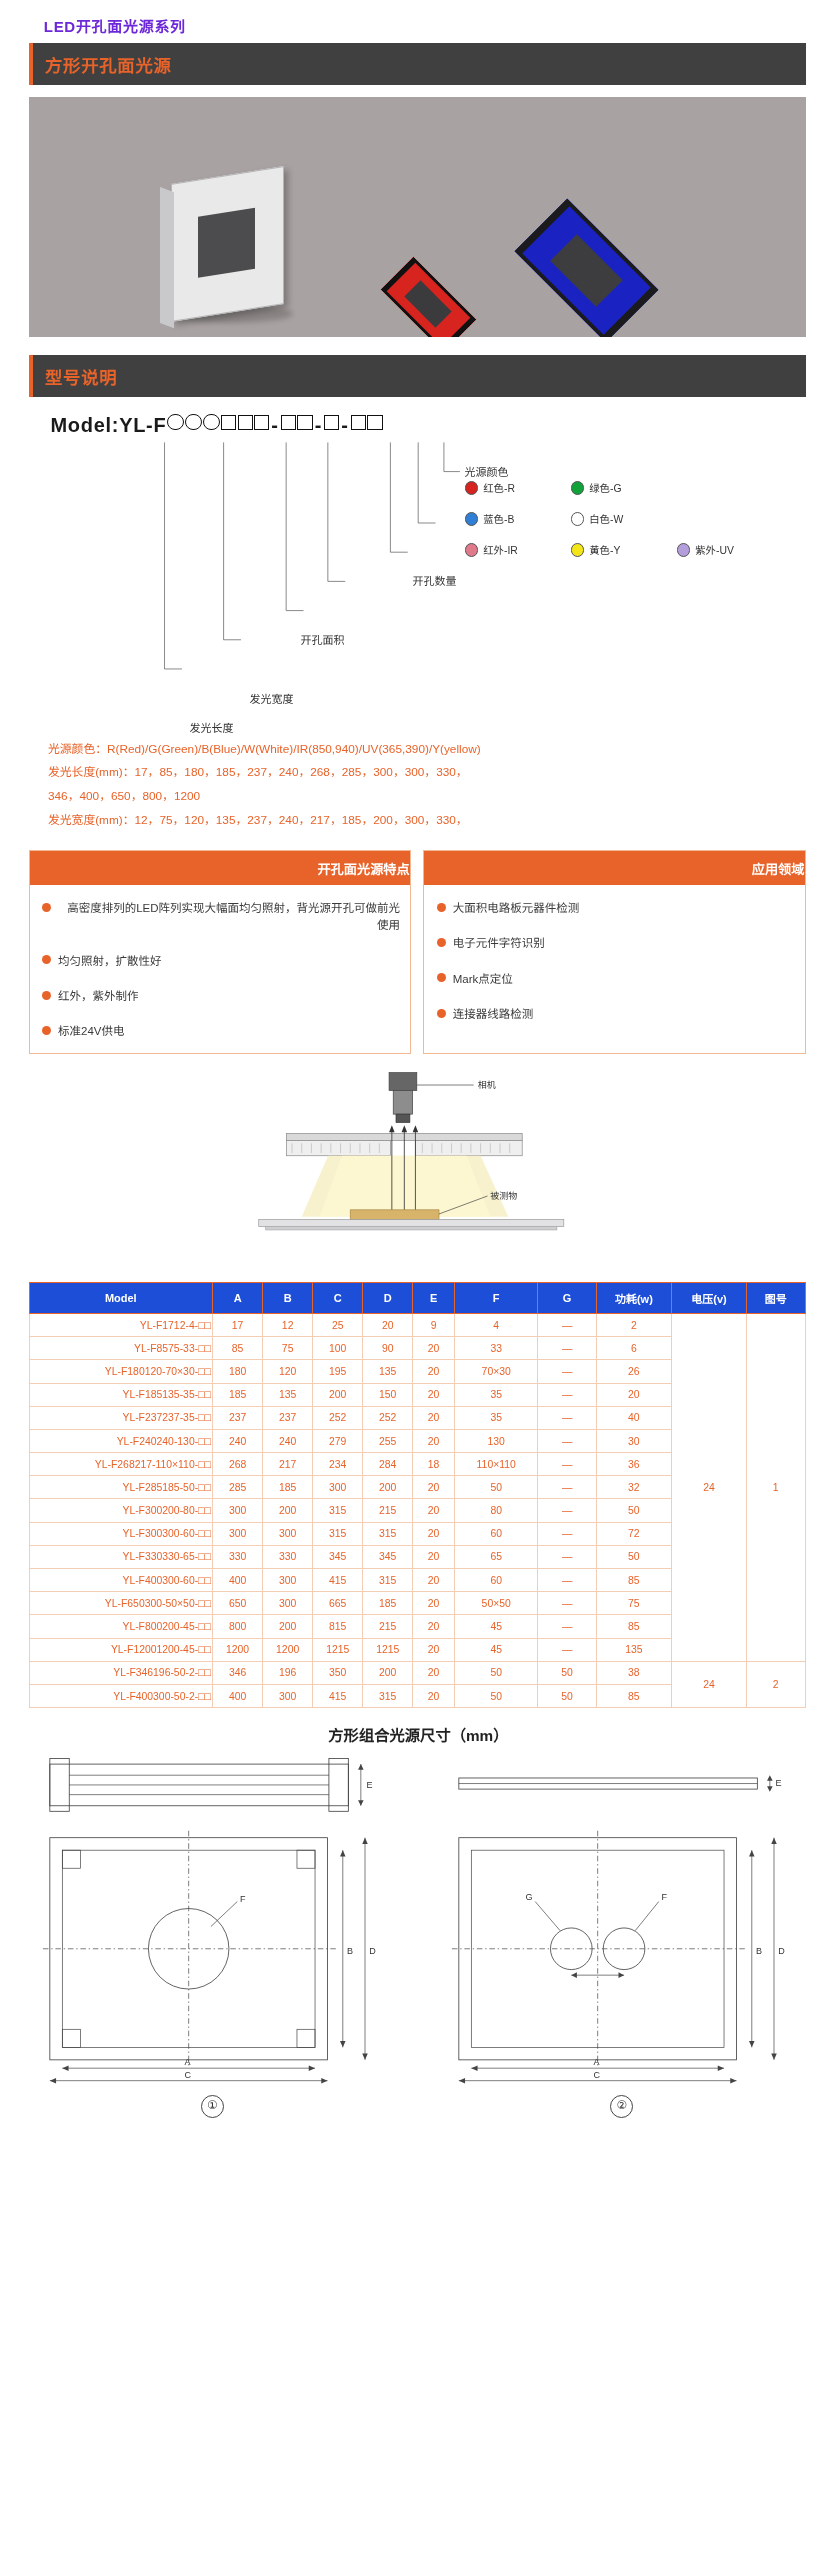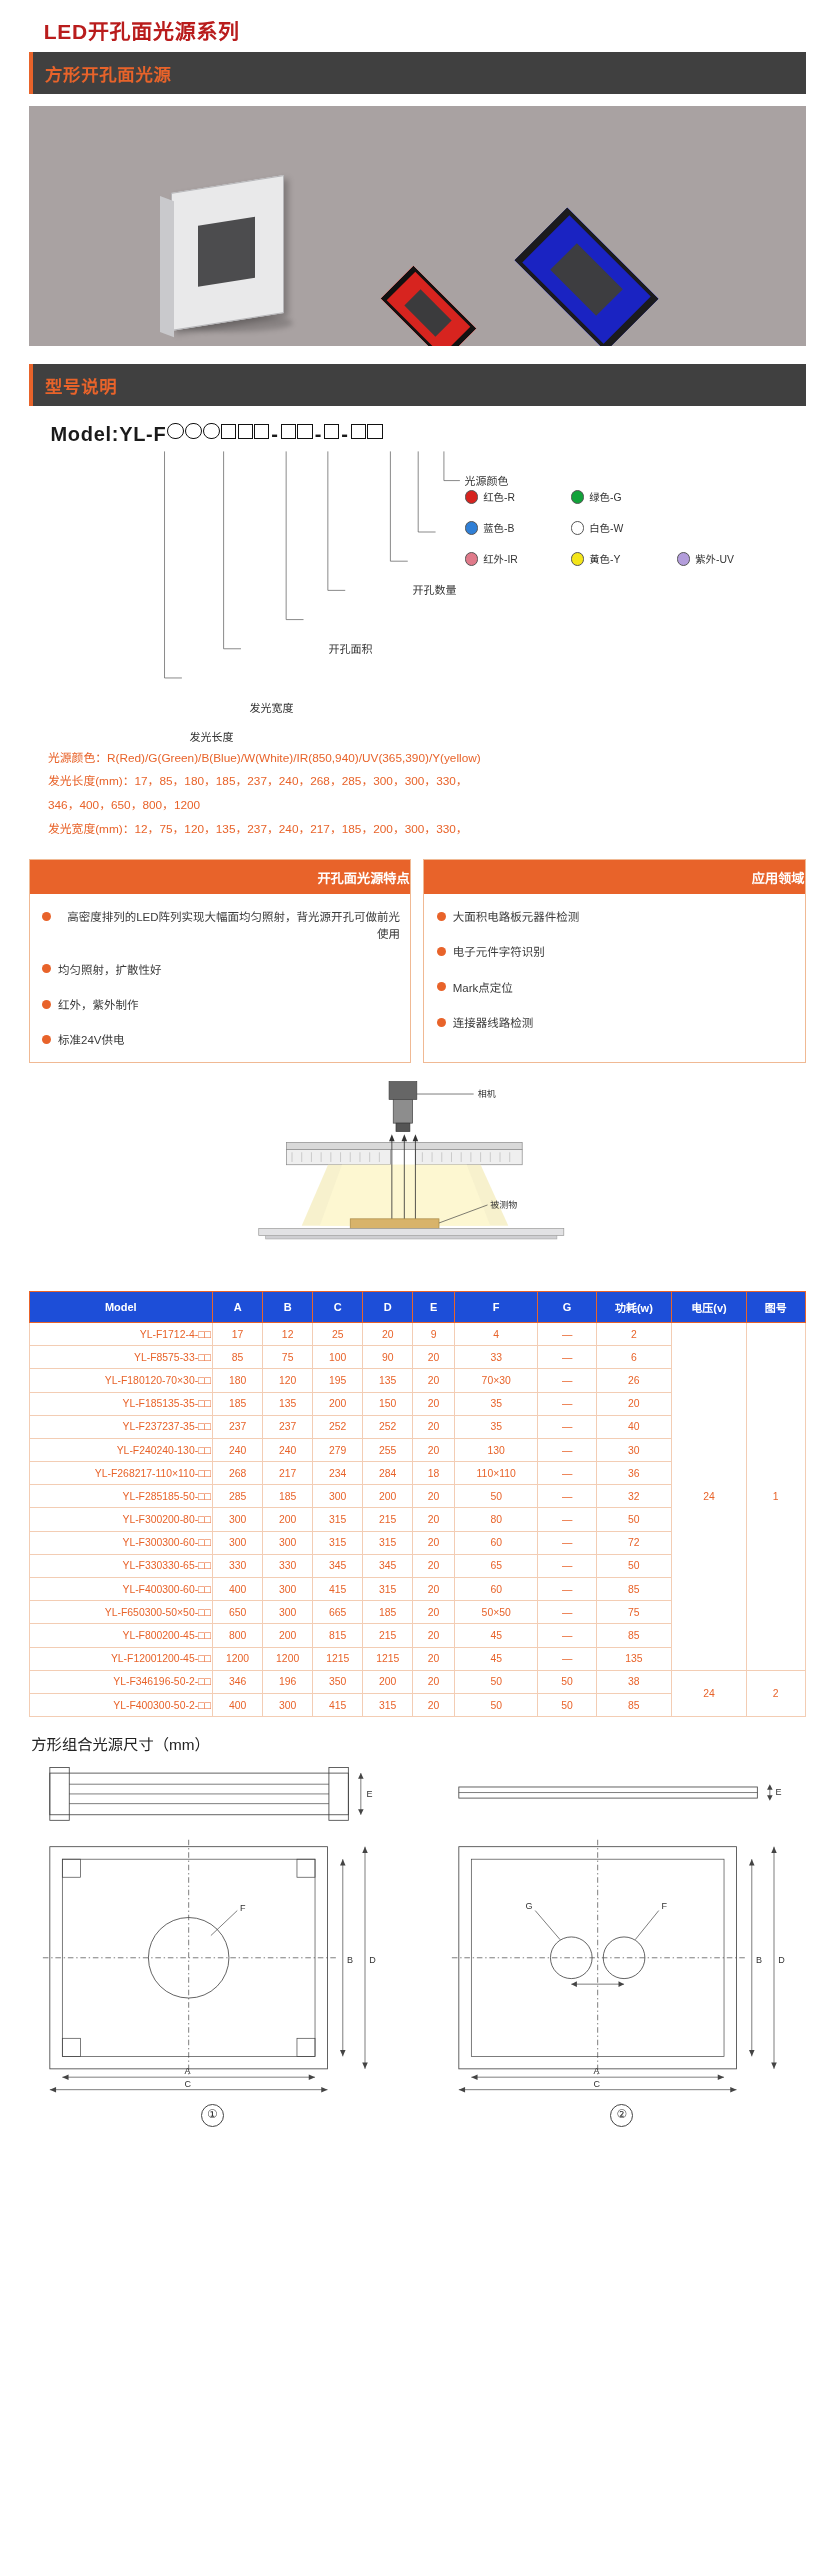--- a/index.html
+++ b/index.html
@@ -17,22 +17,22 @@
     box-sizing:border-box;
   }
   .inner{
     width:777px;
     margin:0 auto;
     position:relative;
   }
 
   
   .main-title{
-    font-size:21px;
-    color:#b91c1c;
+    font-size:15px;
+    color:#6d28d9;
     font-weight:bold;
     padding:15.3px 0 7px 15.3px;
     letter-spacing:0.7px;
   }
   .sec-bar{
     background:#404040;
     border-left:4.2px solid #e8632a;
     font-size:17.4px;
     color:#e8632a;
     font-weight:bold;
@@ -145,21 +145,21 @@
   }
   table.spec td{
     text-align:center;padding:5.6px 1.4px;color:#e8632a;border-bottom:0.7px solid #f3cdb4;
     border-left:0.7px solid #f3cdb4;border-right:0.7px solid #f3cdb4;
   }
   table.spec tr td:first-child{text-align:right;}
   table.spec tbody tr:last-child td{border-bottom:0.7px solid #f3cdb4;}
 
   
   .dim-title{
-    font-size:15.3px;font-weight:normal;color:#222;padding:15.3px 0 4.2px 2.8px;
+    font-size:15.3px;font-weight:bold;color:#222;padding:15.3px 0 4.2px 2.8px;text-align:center;
   }
   .dim-wrap{display:flex;gap:42px;padding:4.2px 0 14px 0;}
   .dim-col{flex:1;position:relative;}
   .dim-num{
     text-align:center;font-size:15.3px;color:#333;margin-top:7px;
   }
   .circnum{
     display:inline-block;width:21px;height:21px;border:1px solid #444;border-radius:50%;
     line-height:19.5px;text-align:center;font-size:11.8px;
   }
@@ -204,21 +204,21 @@
         <polyline points="560,2 560,118 585,118" fill="none" stroke="#555" stroke-width="1"></polyline>
         <polyline points="520,2 520,160 545,160" fill="none" stroke="#555" stroke-width="1"></polyline>
         <polyline points="430,2 430,202 455,202" fill="none" stroke="#555" stroke-width="1"></polyline>
         <polyline points="370,2 370,244 395,244" fill="none" stroke="#555" stroke-width="1"></polyline>
         <polyline points="280,2 280,286 305,286" fill="none" stroke="#555" stroke-width="1"></polyline>
         <polyline points="195,2 195,328 220,328" fill="none" stroke="#555" stroke-width="1"></polyline>
       </svg>
 
       <div class="leader-lbl" style="left:436px;top:54px;">光源颜色</div>
       <div class="leader-lbl" style="left:384px;top:163px;">开孔数量</div>
-      <div class="leader-lbl" style="left:300px;top:222px;">开孔面积</div>
+      <div class="leader-lbl" style="left:272px;top:222px;">开孔面积</div>
       <div class="leader-lbl" style="left:221px;top:281px;">发光宽度</div>
       <div class="leader-lbl" style="left:161px;top:310px;">发光长度</div>
 
       <div class="color-legend">
         <div class="ttl" style="visibility:hidden">x</div>
         <div class="row">
           <div class="item">
             <span class="dot" style="background:#d6231f"></span>
             <span>红色-R</span>
           </div>

